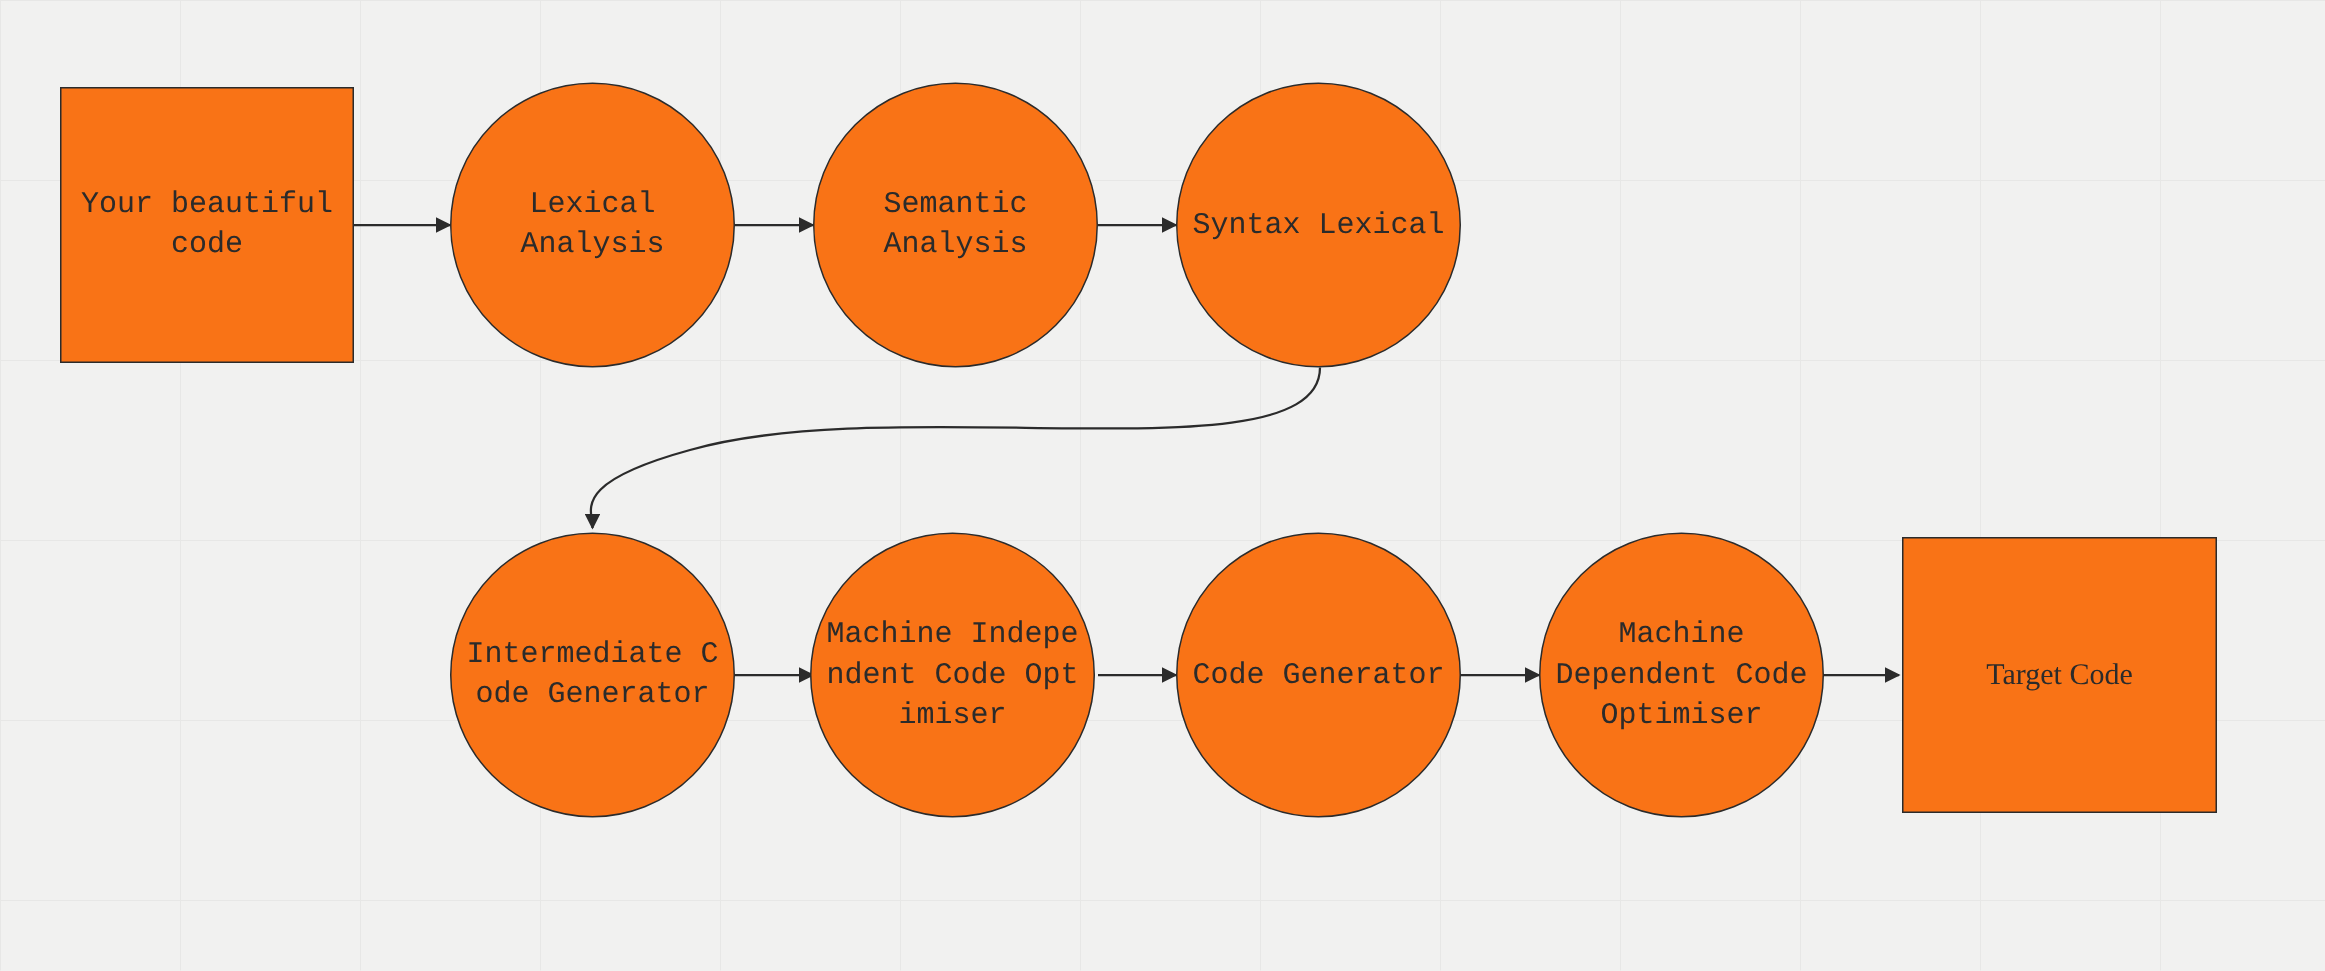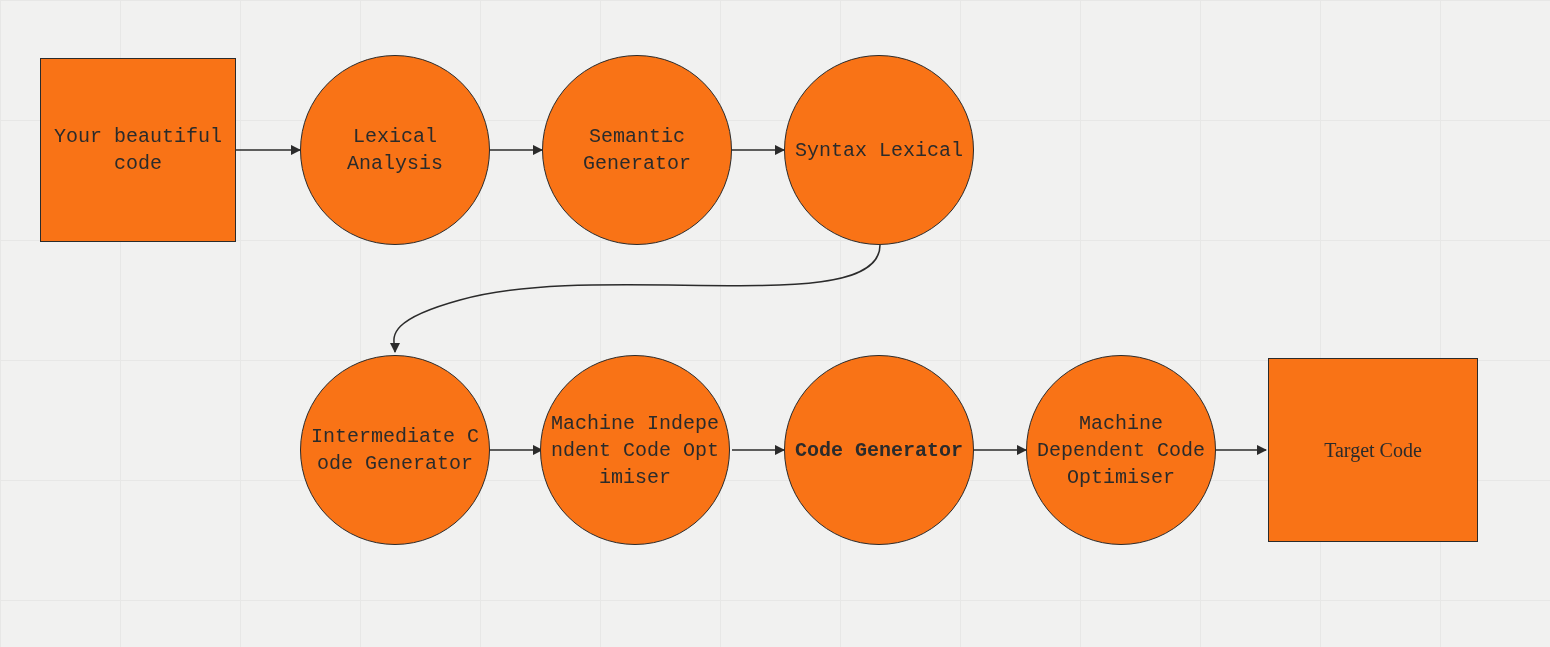--- a/index.html
+++ b/index.html
@@ -58,33 +58,33 @@
   <line x1="1214" y1="450" x2="1266" y2="450" stroke="#2b2b2b" stroke-width="1.5" marker-end="url(#arrow)"></line>
 </svg>
 
 <div class="node rect" style="left:40px; top:58px; width:196px; height:184px;">
   <span>Your beautiful code</span>
 </div>
 <div class="node circle" style="left:300px; top:55px; width:190px; height:190px;">
   <span>Lexical Analysis</span>
 </div>
 <div class="node circle" style="left:542px; top:55px; width:190px; height:190px;">
-  <span>Semantic Generator</span>
+  <span>Semantic Analysis</span>
 </div>
 <div class="node circle" style="left:784px; top:55px; width:190px; height:190px;">
   <span>Syntax Lexical</span>
 </div>
 
 <div class="node circle" style="left:300px; top:355px; width:190px; height:190px; word-break:break-all;">
   <span>Intermediate Code Generator</span>
 </div>
 <div class="node circle" style="left:540px; top:355px; width:190px; height:190px; word-break:break-all;">
   <span>Machine Independent Code Optimiser</span>
 </div>
-<div class="node circle" style="left:784px; top:355px; width:190px; height:190px;font-weight:bold;">
+<div class="node circle" style="left:784px; top:355px; width:190px; height:190px;">
   <span>Code Generator</span>
 </div>
 <div class="node circle" style="left:1026px; top:355px; width:190px; height:190px;">
   <span>Machine Dependent Code Optimiser</span>
 </div>
 <div class="node rect" style="left:1268px; top:358px; width:210px; height:184px;font-family:Liberation Serif, serif;">
   <span>Target Code</span>
 </div>
 
 </body></html>

